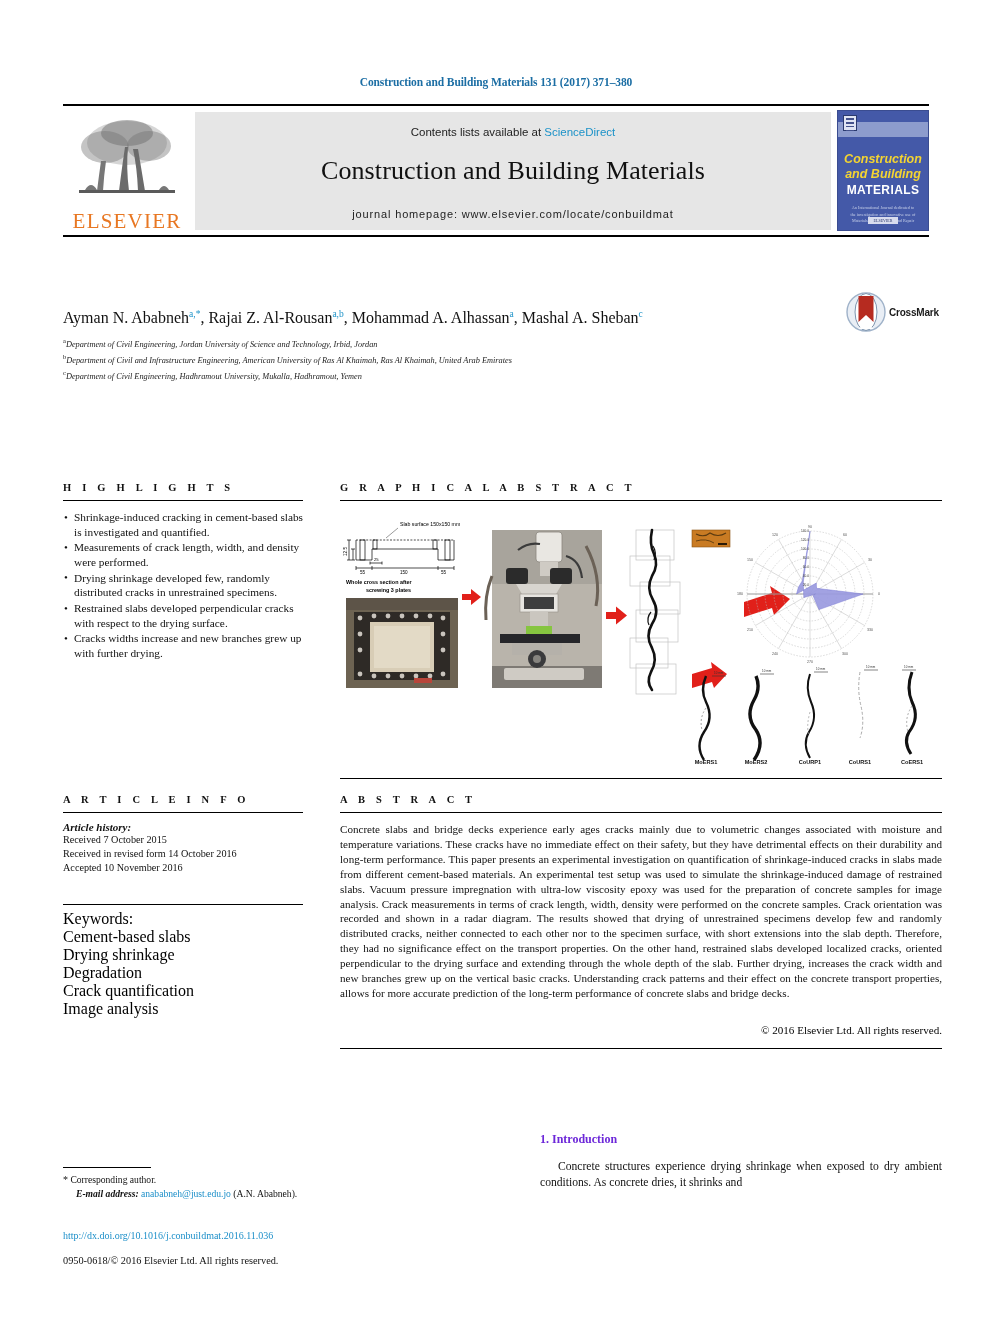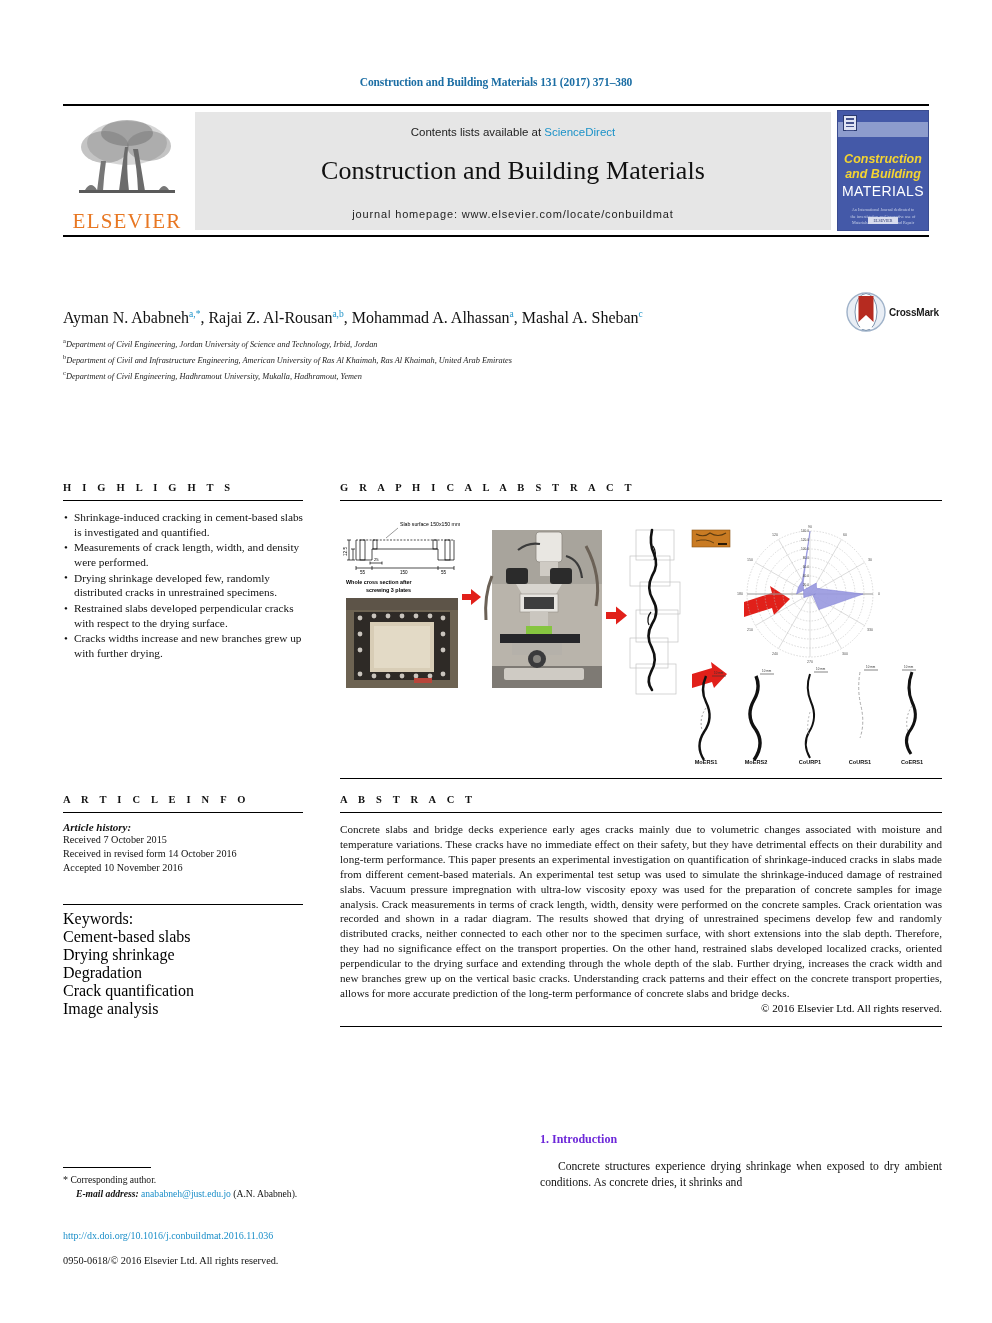--- a/index.html
+++ b/index.html
@@ -72,22 +72,22 @@
   }
   .cover-badge i {
     display:block; height:1.6px; background:#44528c; margin:2.2px 2px 0 2px;
   }
   .cover-t1, .cover-t2 {
     font-family:"Liberation Sans", sans-serif; font-style:italic; font-weight:bold;
     font-size:12.5px; color:#f4d431; line-height:1.12; margin-top:15px;
   }
   .cover-t2 { margin-top:1px; }
   .cover-t3 {
-    font-family:"Liberation Sans", sans-serif; font-weight:normal;
-    font-size:14px; color:#ffffff; letter-spacing:0.4px; margin-top:2px;
+    font-family:"Liberation Sans", sans-serif; font-weight:bold;
+    font-size:12px; color:#ffffff; letter-spacing:0.4px; margin-top:2px;
   }
   .cover-sub {
     margin-top:8px; width:72%; text-align:center;
     font-size:4.2px; color:#c9d2ea; line-height:1.6;
   }
   .cover-foot {
     position:absolute; bottom:6px; left:0; width:100%;
     text-align:center; font-size:3.4px; color:#c6cfe8;
   }
   .cover-foot .box {
@@ -159,21 +159,21 @@
   .kw-rule { border-top:1.2px solid #000; margin-top:29px; }
   .kw-body { margin-top:5px; }
 
   
   .abs-block { position:absolute; left:340px; top:790px; width:602px; }
   .abs-text {
     margin-top:9px;
     font-family:"Liberation Serif", serif;
     font-size:11.1px; line-height:1.345; text-align:justify; color:#111;
   }
-  .abs-copy { margin-top:1px; text-align:right; font-size:11.1px; font-family:"Liberation Serif", serif; }
+  .abs-copy { margin-top:23px; text-align:right; font-size:11.1px; font-family:"Liberation Serif", serif; }
   .abs-end-rule { border-top:1.6px solid #000; margin-top:12px; }
 
   
   .intro-block { position:absolute; left:540px; top:1128px; width:402px; }
   .intro-h {
     font-family:"Liberation Serif", serif; font-weight:bold; font-size:12px; color:#6d28d9;
   }
   .intro-p {
     margin-top:12px; text-indent:18px;
     font-family:"Liberation Serif", serif;

